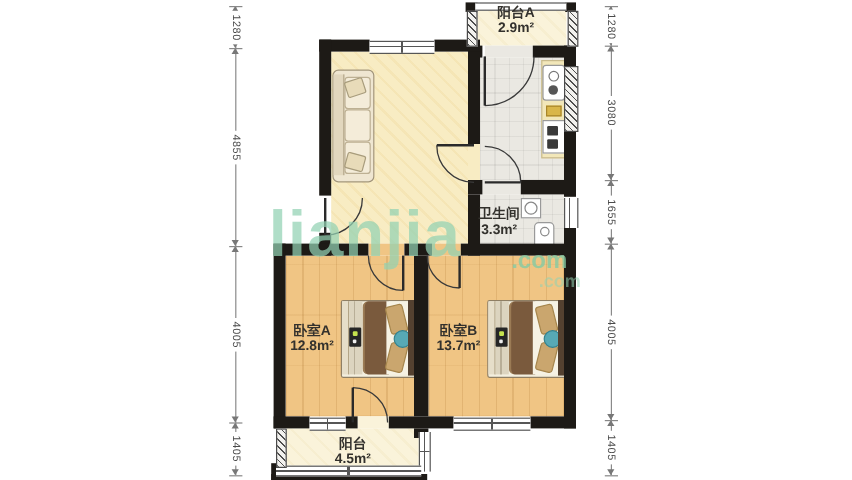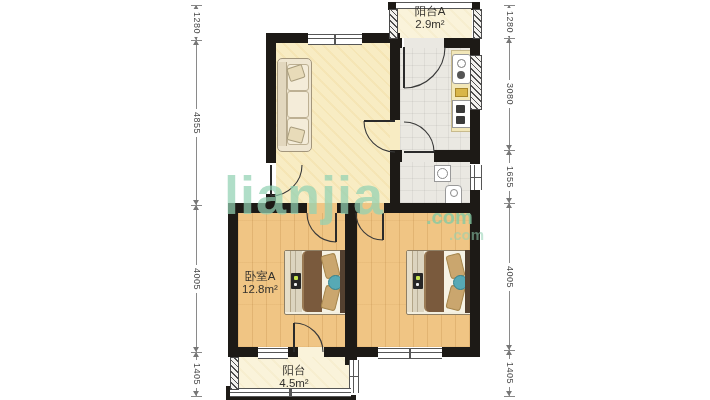--- a/index.html
+++ b/index.html
@@ -51,21 +51,21 @@
   .k-circle-o{position:absolute;border:1px solid #777;border-radius:50%;background:#fff;}
   .k-circle-f{position:absolute;background:#555;border-radius:50%;}
   .k-item{position:absolute;background:#d9b64a;border:1px solid #a8862a;}
   .k-stove{position:absolute;background:#fff;border:1px solid #999;}
   .k-burner{position:absolute;background:#3a3a3a;border-radius:1px;width:9px;height:8px;left:3px;}
   .b-washer{position:absolute;background:#fff;border:1px solid #999;}
   .b-washer-door{position:absolute;left:2px;top:2px;width:9px;height:9px;border:1px solid #888;border-radius:50%;}
   .b-shower{position:absolute;background:#fff;border:1px solid #999;border-radius:4px;}
   .b-shower-head{position:absolute;left:4px;top:3px;width:6px;height:6px;border:1px solid #888;border-radius:50%;}
   
-  .rlabel{position:absolute;z-index:8;width:70px;text-align:center;color:#33312d;font-size:11.5px;line-height:13px;font-weight:400;}
+  .rlabel{position:absolute;z-index:8;width:70px;text-align:center;color:#33312d;font-size:11.5px;line-height:13px;font-weight:700;}
   .rlabel span{display:block;}
   
   .dimseg{position:absolute;width:1px;background:#8a8a8a;z-index:3;}
   .dimseg::before{content:"";position:absolute;top:0;left:-3px;border-left:3.5px solid transparent;border-right:3.5px solid transparent;border-bottom:5px solid #777;}
   .dimseg::after{content:"";position:absolute;bottom:0;left:-3px;border-left:3.5px solid transparent;border-right:3.5px solid transparent;border-top:5px solid #777;}
   .dimlabel{position:absolute;left:50%;top:50%;transform:translate(-50%,-50%) rotate(90deg);font-size:9px;color:#4a4a4a;background:#fff;padding:0 3px;white-space:nowrap;letter-spacing:.5px;z-index:3;}
   .dimtick{position:absolute;width:11px;height:0;border-top:1px solid #888;z-index:3;}
   
   .wm{position:absolute;z-index:7;pointer-events:none;}
   .wm-main{font-size:54px;font-weight:bold;color:#93d2b3;opacity:.72;letter-spacing:1px;line-height:1;}
@@ -215,23 +215,31 @@
   </svg>
 
   <div class="wm wm-main" style="left:224px;top:168px">lianjia</div>
   <div class="wm wm-com" style="left:426px;top:206px">.com</div>
   <div class="wm wm-cncom" style="left:449px;top:226px">.com</div>
 
   <div class="rlabel" style="left:395px;top:5px">
     <span>阳台A</span>
     <span>2.9m²</span>
   </div>
+  <div class="rlabel" style="left:381px;top:173px">
+    <span>卫生间</span>
+    <span>3.3m²</span>
+  </div>
   <div class="rlabel" style="left:225px;top:270px">
     <span>卧室A</span>
     <span>12.8m²</span>
+  </div>
+  <div class="rlabel" style="left:347px;top:270px">
+    <span>卧室B</span>
+    <span>13.7m²</span>
   </div>
   <div class="rlabel" style="left:259px;top:364px">
     <span>阳台</span>
     <span>4.5m²</span>
   </div>
 
   <div class="dimseg" style="left:196px;top:5px;height:35px">
     <span class="dimlabel">1280</span>
   </div>
   <div class="dimseg" style="left:196px;top:40px;height:165px">

